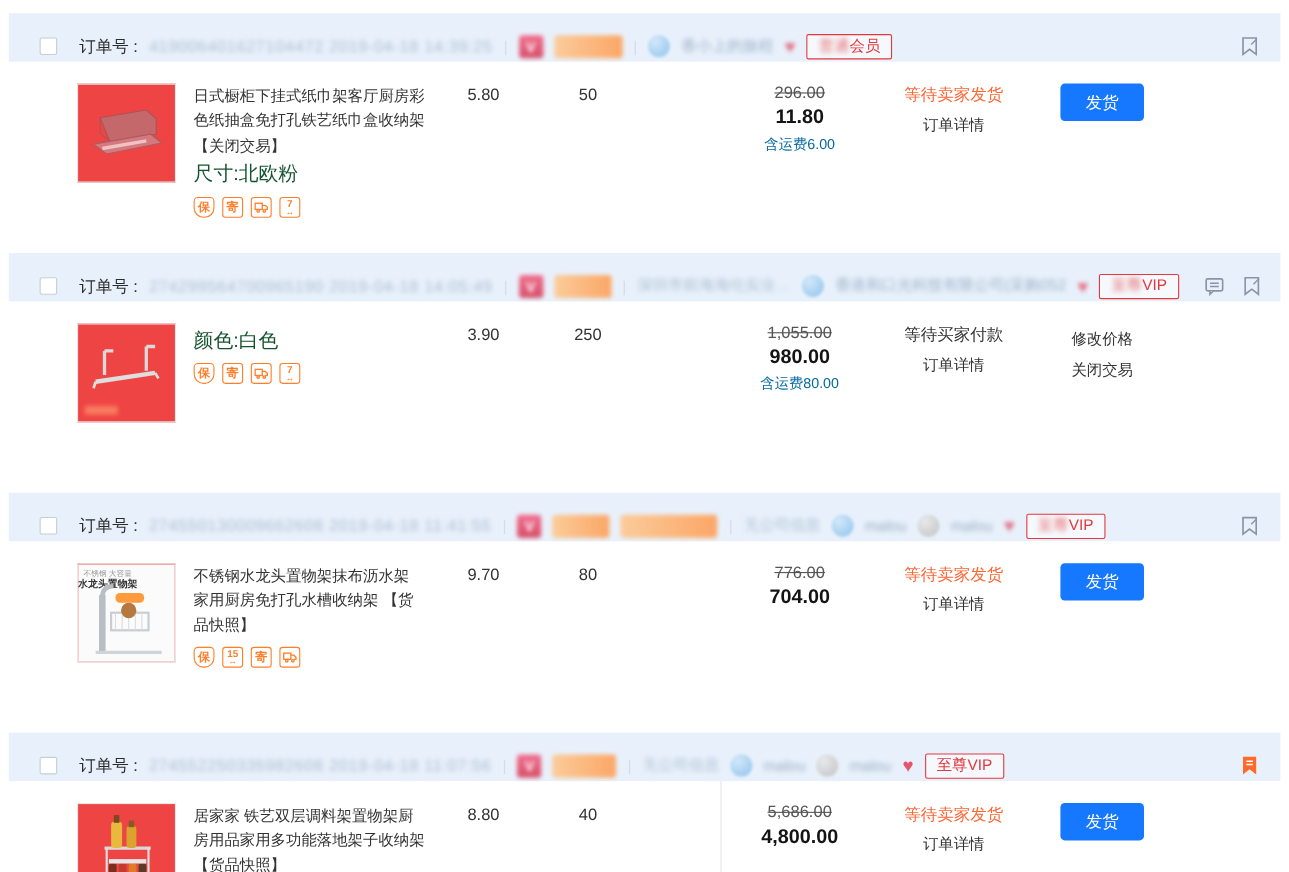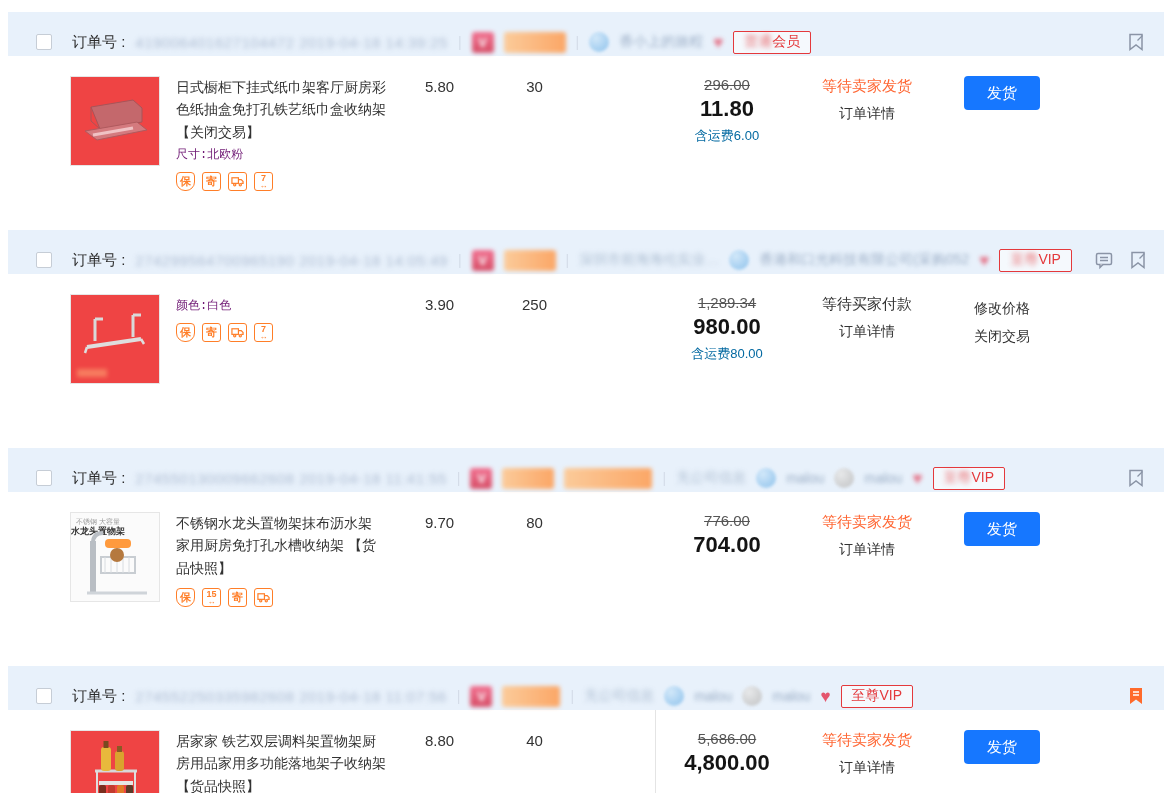--- a/index.html
+++ b/index.html
@@ -29,34 +29,34 @@
   .blur-part { filter:blur(2.5px); opacity:.75; }
   .hspace { flex:1; }
   .hicon { width:24px; height:24px; display:inline-flex; align-items:center; justify-content:center; cursor:pointer; flex-shrink:0; }
 
   
   .obody { display:flex; align-items:flex-start; padding-top:20px; min-height:163px; position:relative; }
   .checkcol { width:62px; flex-shrink:0; }
   .thumb { width:90px; height:90px; border:1px solid #e6e6e6; background:#ef4444; flex-shrink:0; margin-right:16px; overflow:hidden; cursor:pointer; }
   .info { width:216px; flex-shrink:0; }
   .ptitle { font-size:14px; color:#333; line-height:1.6; width:212px; cursor:pointer; }
-  .sku { font-size:12px; color:#701a75; margin-top:3px;font-family:Liberation Mono, monospace; }
+  .sku { font-size:18px; color:#14532d; margin-top:3px; }
   .sku:empty { display:none; }
   .sicons { display:flex; gap:7px; margin-top:9px; }
   .sicon { width:19px; height:19px; border:1.5px solid #ff7e28; border-radius:3px; color:#ff7e28; font-size:11px; font-weight:bold; display:inline-flex; align-items:center; justify-content:center; background:#fff; }
   .sicon.shield { border-radius:4px 4px 9px 9px; }
   .sicon.days { flex-direction:column; line-height:1; }
   .sicon.days i { font-style:normal; font-size:9px; }
   .sicon.days em { font-style:normal; font-size:8px; margin-top:-1px; }
   .col { flex-shrink:0; }
   .price { width:95px; text-align:center; font-size:15px; color:#333; padding-top:2px; }
   .qty { width:95px; text-align:center; font-size:15px; color:#333; padding-top:2px; }
   .total { width:150px; margin-left:70px; text-align:center; }
   .orig { font-size:15px; color:#555; text-decoration:line-through; }
-  .act { font-size:22px; font-weight:bold; color:#141414; margin-top:3px; }
+  .act { font-size:18px; font-weight:bold; color:#141414; margin-top:3px; }
   .ship { font-size:13px; color:#0369a1; margin-top:5px; }
   .ship:empty { display:none; }
   .status { width:130px; text-align:center; padding-top:1px; }
   .st { font-size:15px; color:#333; }
   .st.orange { color:#ff6633; }
   .detail { font-size:14px; color:#333; margin-top:9px; cursor:pointer; }
   .action { width:140px; text-align:center; }
   .ship-btn { width:76px; height:34px; background:#1677ff; color:#fff; border:none; border-radius:4px; font-size:15px; cursor:pointer; font-family:inherit; }
   .tlink { font-size:14px; color:#333; line-height:28px; cursor:pointer; }
   .vd { position:absolute; left:647px; top:0; width:1px; height:300px; background:#e4e4e4; }
@@ -112,21 +112,21 @@
                 <circle cx="10" cy="10.5" r="1.2"></circle>
               </svg>
           </span>
           <span class="sicon days">
               <i>7</i>
               <em>↔</em>
             </span>
         </div>
       </div>
       <div class="col price">5.80</div>
-      <div class="col qty">30</div>
+      <div class="col qty">50</div>
       <div class="col total">
         <div class="orig">296.00</div>
         <div class="act">11.80</div>
         <div class="ship">含运费6.00</div>
       </div>
       <div class="col status">
         <div class="st orange">等待卖家发货</div>
         <div class="detail">订单详情</div>
       </div>
       <div class="col action">
@@ -190,21 +190,21 @@
           </span>
           <span class="sicon days">
               <i>7</i>
               <em>↔</em>
             </span>
         </div>
       </div>
       <div class="col price">3.90</div>
       <div class="col qty">250</div>
       <div class="col total">
-        <div class="orig">1,289.34</div>
+        <div class="orig">1,055.00</div>
         <div class="act">980.00</div>
         <div class="ship">含运费80.00</div>
       </div>
       <div class="col status">
         <div class="st">等待买家付款</div>
         <div class="detail">订单详情</div>
       </div>
       <div class="col action">
         <div class="tlink">修改价格</div>
         <div class="tlink">关闭交易</div>

